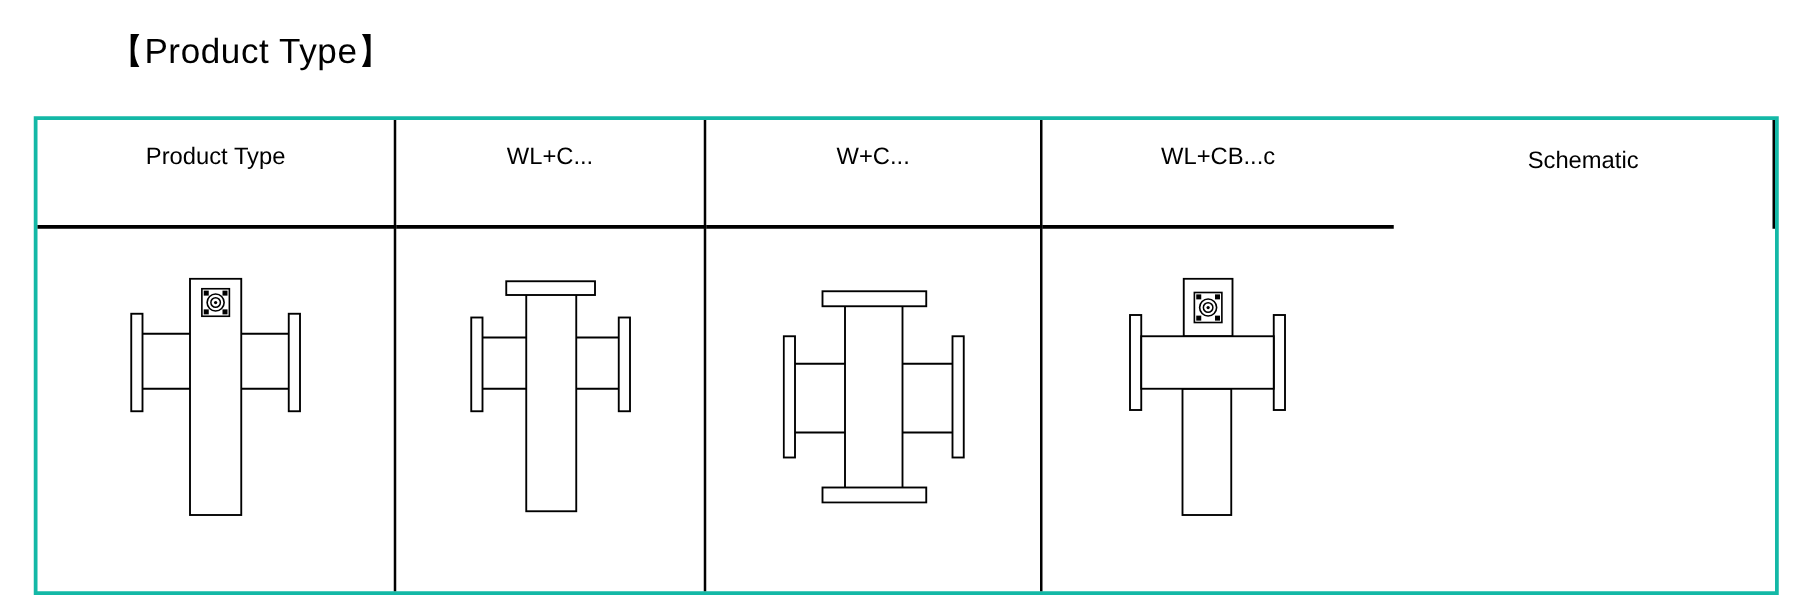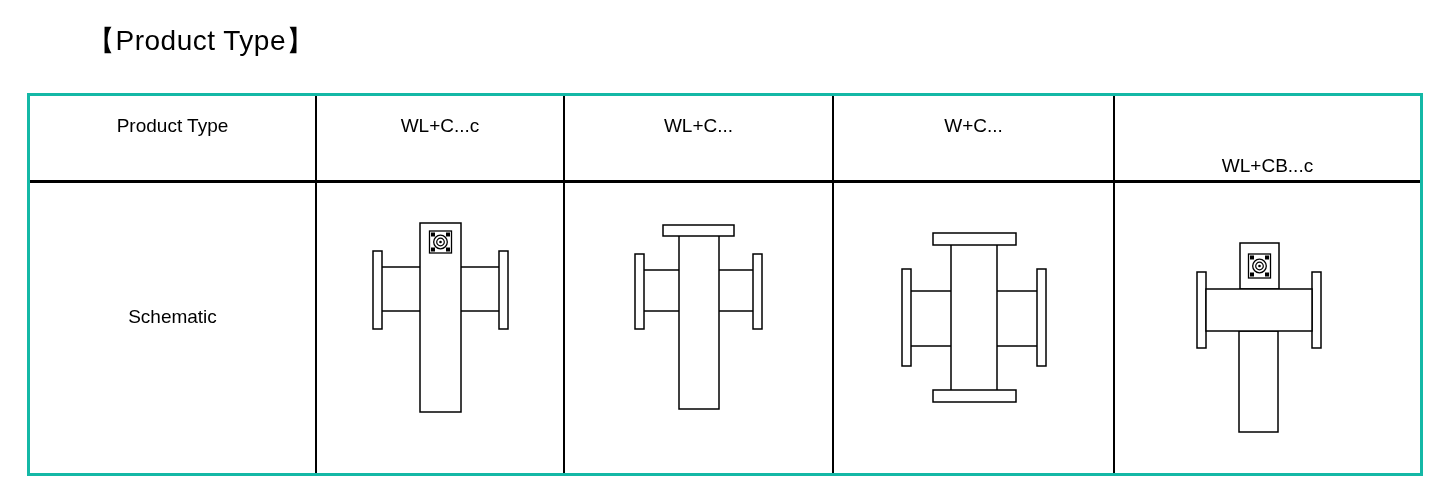--- a/index.html
+++ b/index.html
@@ -23,21 +23,21 @@
     display:grid;
     grid-template-columns:287px 248px 269px 281px 1fr;
     grid-template-rows:87px 1fr;
   }
   .cell{
     box-sizing:border-box;
     border-right:2px solid #000;
     display:flex;align-items:center;justify-content:center;
     overflow:hidden;
   }
-  .cell.last{border-right:none;margin-top:40px;}
+  .cell.last{border-right:none;}
   .cell.hdr{
     border-bottom:3px solid #000;
     align-items:flex-start;
     padding-top:19px;
     font-size:19px;
     white-space:nowrap;
   }
   .cell.bdy .inner{
     transform:translateY(-11px);
     display:flex;align-items:flex-start;justify-content:center;
@@ -48,23 +48,20 @@
 </style>
 </head>
 <body>
 
 <div class="page-title">【Product Type】</div>
 
 <div class="ptable">
 
   <div class="cell hdr">
     <span>Product Type</span>
-  </div>
-  <div class="cell hdr">
-    <span>WL+C...c</span>
   </div>
   <div class="cell hdr">
     <span>WL+C...</span>
   </div>
   <div class="cell hdr">
     <span>W+C...</span>
   </div>
   <div class="cell hdr last">
     <span>WL+CB...c</span>
   </div>

